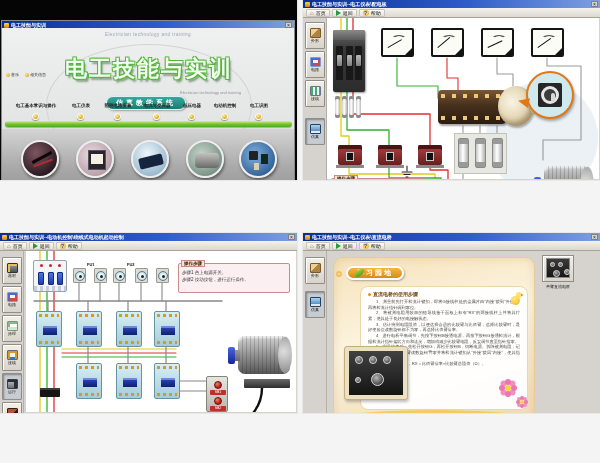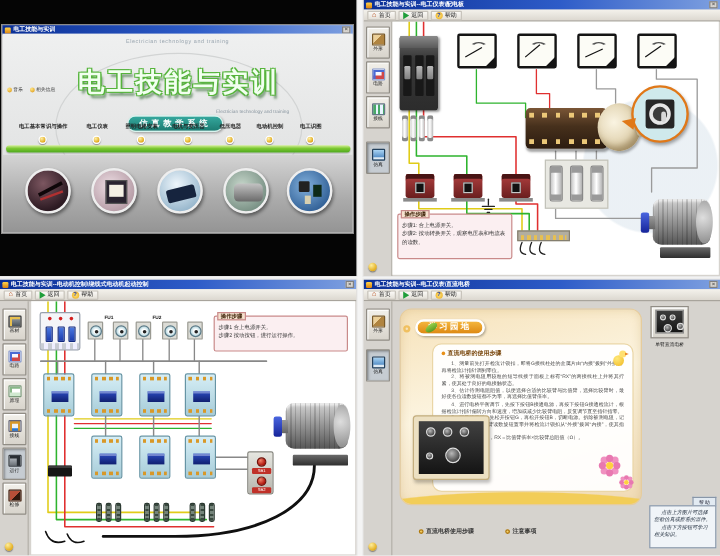--- a/index.html
+++ b/index.html
@@ -1,20 +1,20 @@
 <!DOCTYPE html>
 <html><head>
 <meta charset="utf-8">
 <style>
 *{margin:0;padding:0;box-sizing:border-box}
 html,body{width:600px;height:463px;overflow:hidden}
 body{font-family:"Liberation Sans",sans-serif;background:#fafafa}
 .stage{position:relative;width:600px;height:463px;background:#f4f4f4}
 .abs{position:absolute}
-.quad{position:absolute;width:297px;height:230px;overflow:hidden;background:#d6d3ce;box-shadow:0 0 0 1px #e8e8e8}
+.quad{position:absolute;width:297px;height:180px;overflow:hidden;background:#d6d3ce;box-shadow:0 0 0 1px #e8e8e8}
 #q1{left:0;top:0;background:#050505}
 #q2{left:303px;top:0}
 #q3{left:0;top:233px}
 #q4{left:303px;top:233px}
 
 .tbar{position:absolute;left:0;top:0;right:0;height:8px;background:linear-gradient(90deg,#0a2f96,#2e5cc8 55%,#7ea0e0);display:flex;align-items:center;gap:2px;padding:0 2px}
 .tico{width:5px;height:5px;background:linear-gradient(#ffd24a,#d88010);border-radius:1px;flex:none}
 .ttxt{color:#fff;font-size:5px;font-weight:bold;white-space:nowrap;overflow:hidden;flex:1;line-height:8px}
 .tclose{flex:none;width:7px;height:6px;background:#d6d3ce;border:1px solid #808080;font-size:5px;line-height:4px;text-align:center;color:#222}
 .toolbar{position:absolute;left:0;top:8px;right:0;height:10px;background:linear-gradient(#f4f2ec,#dcd8d0);border-bottom:1px solid #a8a49c;display:flex;align-items:center;gap:2px;padding:0 3px}

